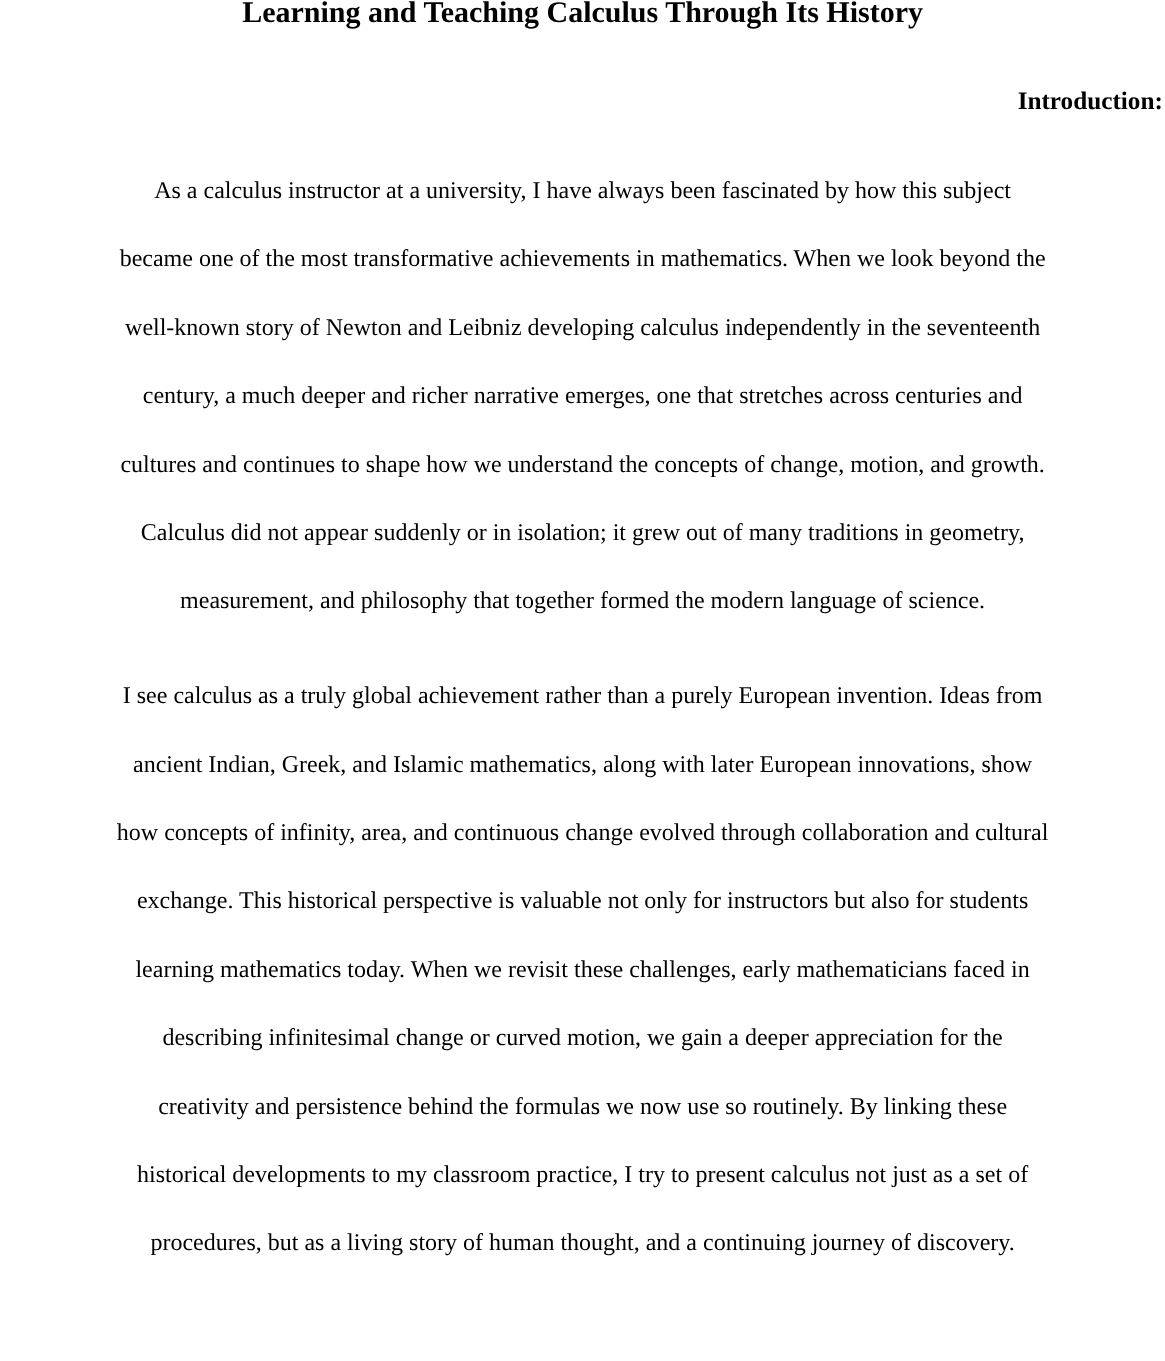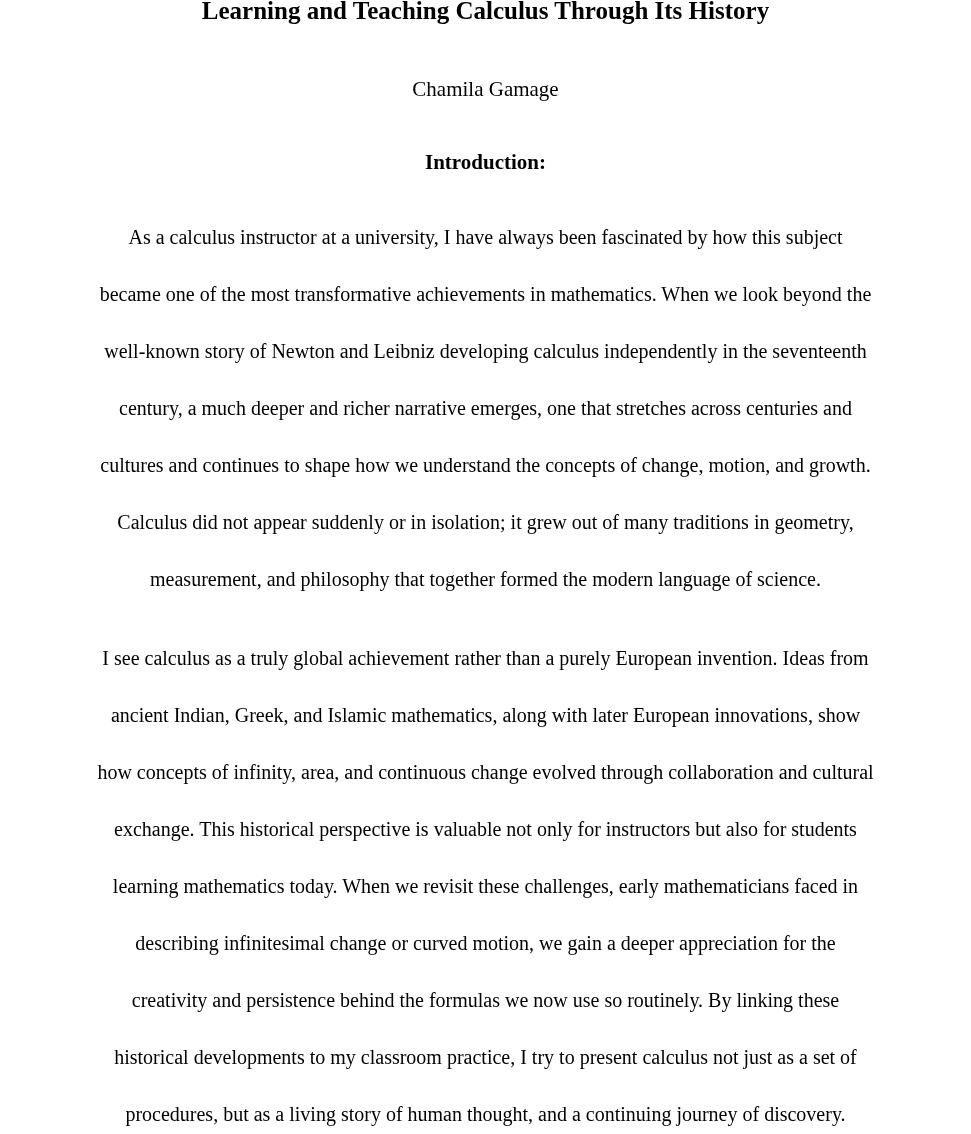--- a/index.html
+++ b/index.html
@@ -31,42 +31,41 @@
   .doc-author {
     font-size: 21px;
     font-weight: normal;
     text-align: center;
     line-height: 28px;
     margin: 50px 0 0 0;
   }
   .section-heading {
     font-size: 21px;
     font-weight: bold;
-    text-align: center;
+    text-align: right;
     line-height: 28px;
     margin: 45px 0 0 0;
   }
   .doc-paragraph {
     font-size: 20px;
     line-height: 57px;
     text-align: center;
     white-space: pre-line;      
     margin: 33px 0 0 0;
   }
   .doc-paragraph + .doc-paragraph {
     margin-top: 22px;
   }
 </style>
 </head>
 <body>
 
 <div class="page">
   <h1 class="doc-title">Learning and Teaching Calculus Through Its History</h1>
 
-  <div class="doc-author">Chamila Gamage</div>
 
   <h2 class="section-heading">Introduction:</h2>
 
   <p class="doc-paragraph">As a calculus instructor at a university, I have always been fascinated by how this subject
 became one of the most transformative achievements in mathematics. When we look beyond the
 well-known story of Newton and Leibniz developing calculus independently in the seventeenth
 century, a much deeper and richer narrative emerges, one that stretches across centuries and
 cultures and continues to shape how we understand the concepts of change, motion, and growth.
 Calculus did not appear suddenly or in isolation; it grew out of many traditions in geometry,
 measurement, and philosophy that together formed the modern language of science.</p>

